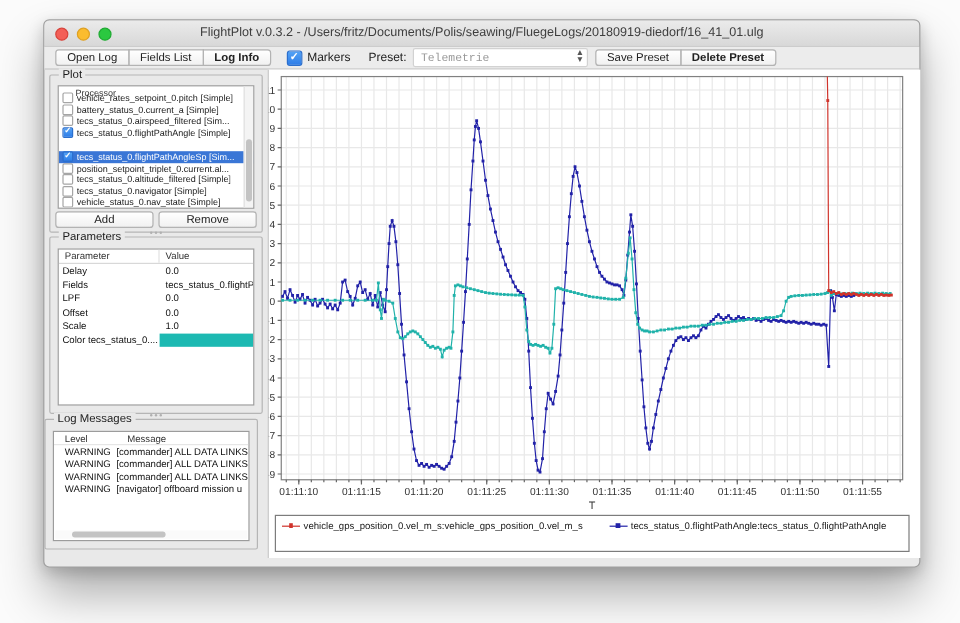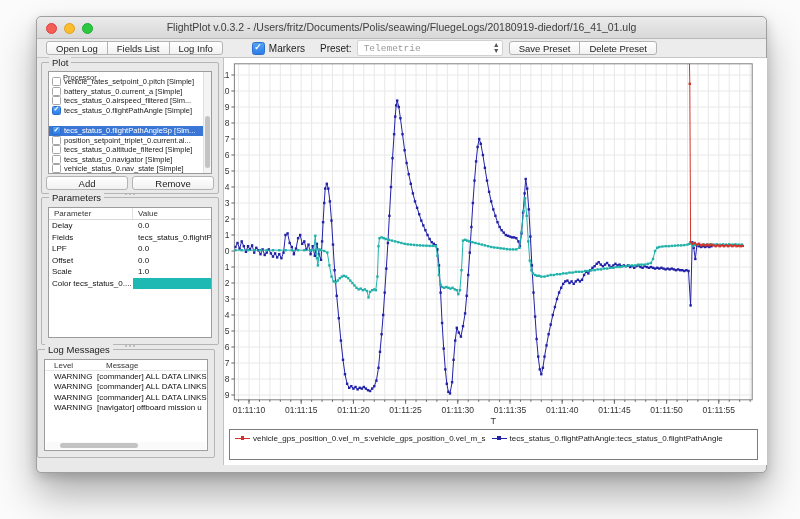--- a/index.html
+++ b/index.html
@@ -10,21 +10,21 @@
   .tl{width:9px;height:9px;border-radius:50%;}
   .tl.red{background:#f35f57;border:0.5px solid #d8443c;}
   .tl.yellow{background:#fbbc2e;border:0.5px solid #dfa123;}
   .tl.green{background:#2bc840;border:0.5px solid #1fab32;}
   .title-text{text-align:center;font-size:10.5px;line-height:21px;color:#3e3e3e;white-space:nowrap;overflow:hidden;}
   .toolbar{height:18px;background:#ececec;border-bottom:1px solid #c6c6c6;display:flex;align-items:center;padding:0 9px;font-size:10px;color:#222;}
   .btn{height:14px;line-height:13px;padding:0 9px;background:linear-gradient(#ffffff,#f1f1f1);border:1px solid #b3b3b3;font-size:9.5px;color:#222;text-align:center;}
   .btn-group{display:flex;}
   .btn-group .btn{margin-right:-1px;}
   .btn-group .btn:first-child{border-radius:3px 0 0 3px;}
-  .btn-group .btn:last-child{border-radius:0 3px 3px 0;margin-right:16px;}
+  .btn-group .btn:last-child{border-radius:0 3px 3px 0;margin-right:0;font-weight:bold;}
   .checkbox{width:11px;height:11px;border-radius:2.5px;background:linear-gradient(#53a2f5,#2e7de8);border:1px solid #2b6fce;position:relative;margin-left:13px;}
   .checkbox::after{content:"✓";position:absolute;left:1.5px;top:-1px;font-size:9px;color:#fff;font-weight:bold;}
   .lbl{margin:0 6px 0 4px;}
   .preset-lbl{margin-left:9px;margin-right:5px;}
   .combo{width:136px;height:14px;background:#fff;border:1px solid #d2d2d2;border-radius:2px;display:flex;align-items:center;justify-content:space-between;padding:0 2px 0 6px;}
   .combo-value{font-size:9.5px;color:#9a9a9a;font-family:Liberation Mono, monospace;}
   .stepper{font-size:7px;line-height:6px;color:#555;text-align:center;}
   .content{position:absolute;top:41px;left:0;right:0;bottom:0;}
   .left-panel{position:absolute;left:0;top:0;width:186px;bottom:0;}
   .group{position:absolute;border:1px solid #b5b5b5;border-radius:2px;}
@@ -60,21 +60,21 @@
   .log-row{display:grid;grid-template-columns:52px 1fr;height:10.5px;align-items:center;font-size:8px;color:#111;white-space:nowrap;}
   .log-level{padding-left:9px;}
   .log-msg{overflow:hidden;}
   .log-hscroll{position:absolute;left:1px;right:1px;bottom:1px;height:7px;background:#fafafa;}
   .log-hscroll .thumb{position:absolute;top:1px;height:5px;left:14px;width:78px;background:#c3c3c3;border-radius:3px;}
   .h-splitter{position:absolute;left:80px;width:26px;height:4px;display:flex;gap:2px;justify-content:center;align-items:center;}
   .h-splitter i{width:2px;height:2px;border-radius:50%;background:#b0b0b0;}
   .chart-panel{position:absolute;left:186px;top:0;width:543px;height:407px;background:#fff;border-left:1px solid #c2c2c2;}
   #chart-svg{display:block;}
   .legend{position:absolute;left:5px;top:371px;width:529px;height:31px;border:1px solid #7c7c7c;background:#fff;padding:1px 5px;box-sizing:border-box;}
-  .lg-row{display:flex;align-items:center;height:14px;gap:6px;}
+  .lg-row{display:flex;align-items:center;height:14px;gap:22px;}
   .lg-item{display:flex;align-items:center;gap:3px;}
   .lg-marker{position:relative;width:15px;height:7px;display:inline-block;flex:none;}
   .lg-marker::before{content:"";position:absolute;left:0;right:0;top:3px;height:1px;background:currentColor;}
   .lg-marker::after{content:"";position:absolute;left:5.5px;top:1.5px;width:3.5px;height:3.5px;background:currentColor;}
   .lg-label{font-size:8px;color:#1a1a1a;white-space:nowrap;}
 </style>
 </head>
 <body>
 
 <div class="window">

